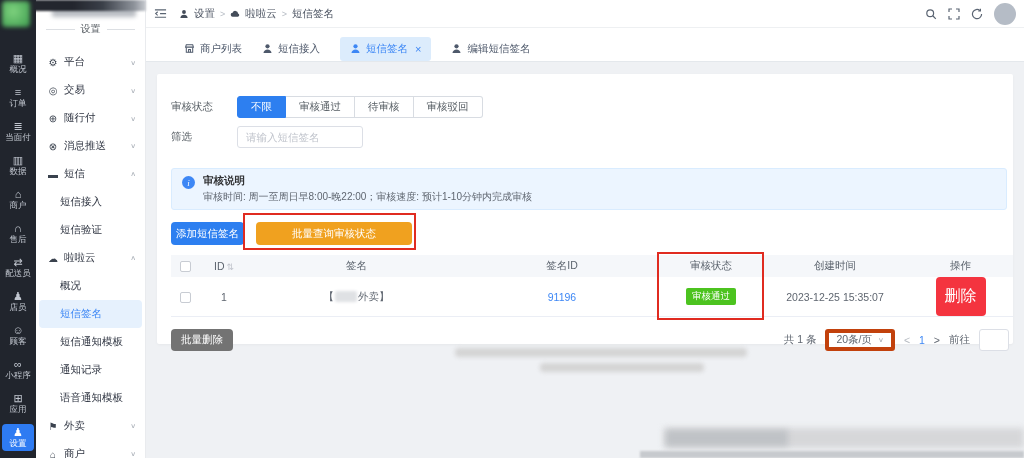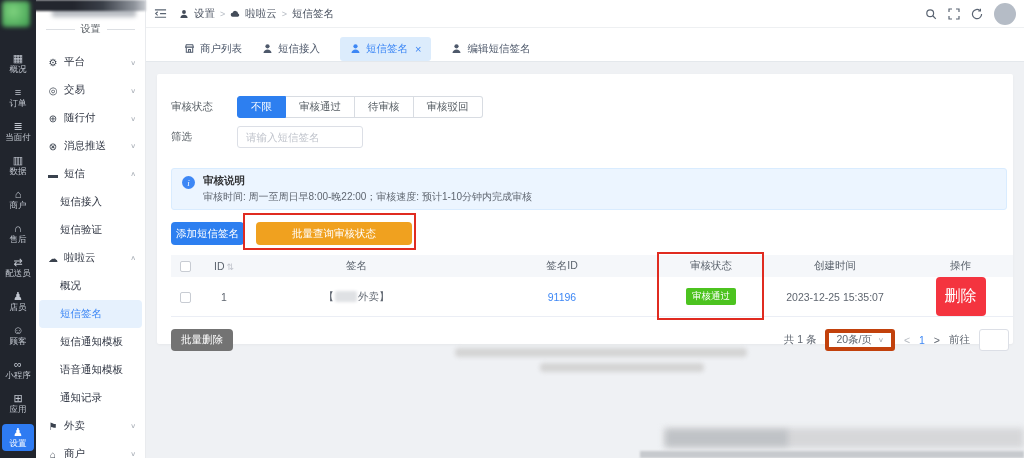--- a/index.html
+++ b/index.html
@@ -204,24 +204,24 @@
       <div class="s-item sub">
           <span>概况</span>
         </div>
       <div class="s-item sub active">
           <span>短信签名</span>
         </div>
       <div class="s-item sub">
           <span>短信通知模板</span>
         </div>
       <div class="s-item sub">
+          <span>通知记录</span>
+        </div>
+      <div class="s-item sub">
           <span>语音通知模板</span>
-        </div>
-      <div class="s-item sub">
-          <span>通知记录</span>
         </div>
       <div class="s-item top">
           <span class="s-ico">⚑</span>
           <span>外卖</span>
           <span class="s-chev">∨</span>
         </div>
       <div class="s-item top">
           <span class="s-ico">⌂</span>
           <span>商户</span>
           <span class="s-chev">∨</span>

